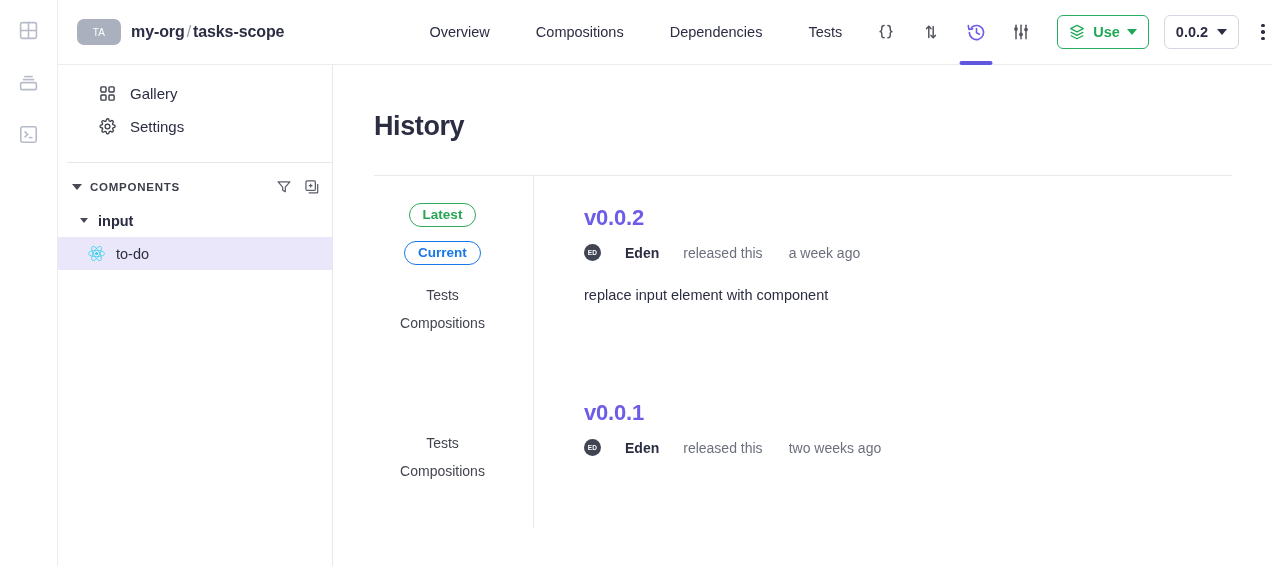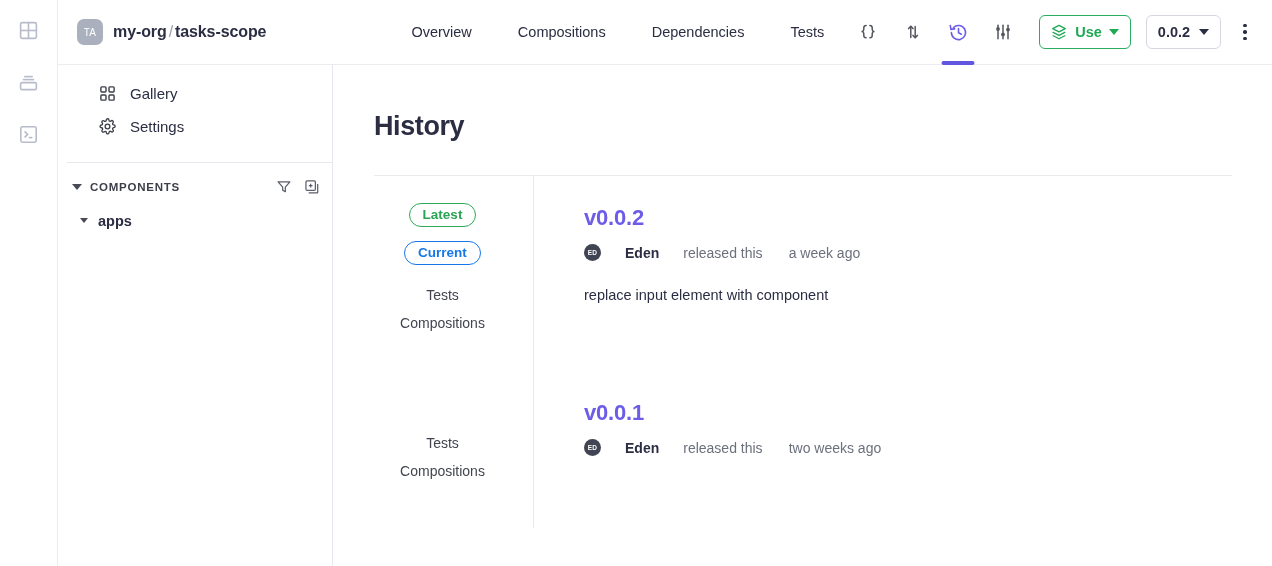--- a/index.html
+++ b/index.html
@@ -39,21 +39,21 @@
     display: flex; align-items: center;
     padding: 0 16px 0 19px;
     position: relative;
     background: #fff;
   }
   .scope {
     display: flex; align-items: center; gap: 10px;
     flex: 0 0 auto;
   }
   .scope-avatar {
-    width: 26px; height: 26px; border-radius: 7px;
+    width: 44px; height: 26px; border-radius: 7px;
     background: #aab0bd; color: #fff;
     font-size: 10px; font-weight: normal; letter-spacing: .3px;
     display: flex; align-items: center; justify-content: center;
     font-family: "Liberation Sans", sans-serif;
   }
   .scope-name {
     font-size: 16px; font-weight: bold; color: #2b2d42;
     white-space: nowrap; letter-spacing: -.1px;
   }
   .scope-name .sep { color: #9aa0ae; font-weight: normal; margin: 0 2px; }
@@ -353,23 +353,34 @@
                 <rect x="2.2" y="2.2" width="10.6" height="10.6" rx="1.3"></rect>
                 <path d="M7.5 5.4v4.2M5.4 7.5h4.2"></path>
                 <path d="M15.4 5.6v9.2a.9.9 0 0 1-.9.9H5.3"></path>
               </svg>
             </span>
           </span>
         </div>
 
         <div class="tree-row group">
           <span class="tri sm" style="margin-right:10px"></span>
-          <span>apps</span>
-        </div>
-
+          <span>input</span>
+        </div>
+
+        <div class="tree-row leaf selected">
+          <span style="display:flex">
+            <svg width="17" height="17" viewBox="-11.5 -10.23174 23 20.46348" fill="none" stroke="#32d0e8" stroke-width="1">
+              <circle cx="0" cy="0" r="2.05" fill="#32d0e8" stroke="none"></circle>
+              <ellipse rx="11" ry="4.2"></ellipse>
+              <ellipse rx="11" ry="4.2" transform="rotate(60)"></ellipse>
+              <ellipse rx="11" ry="4.2" transform="rotate(120)"></ellipse>
+            </svg>
+          </span>
+          <span>to-do</span>
+        </div>
       </div>
 
       <div class="content">
 
         <div class="page-title">History</div>
         <div class="hr"></div>
 
         <div class="release">
           <div class="rel-left">
             <div class="badge latest" style="margin-top:27px">Latest</div>

